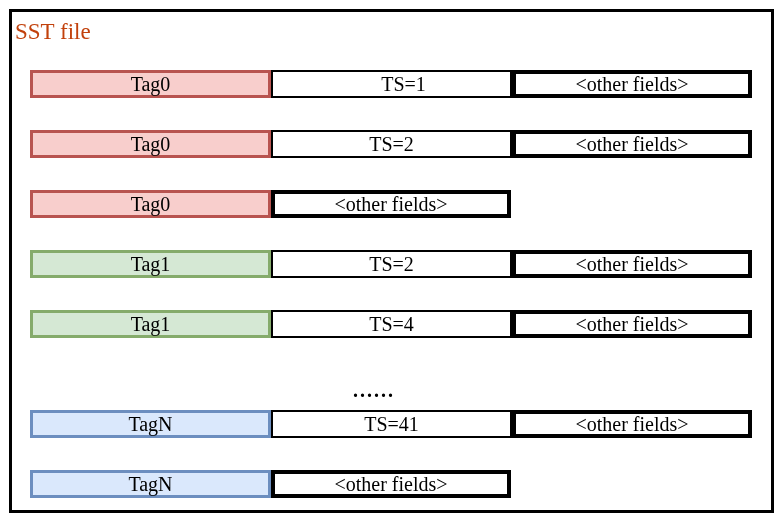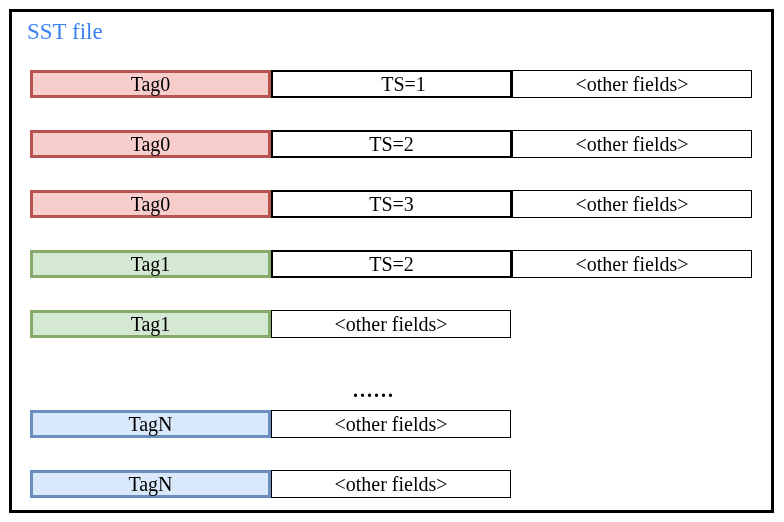--- a/index.html
+++ b/index.html
@@ -15,24 +15,24 @@
     left: 9px;
     top: 9px;
     width: 765px;
     height: 504px;
     border: 3px solid #000000;
     box-sizing: border-box;
     background: #ffffff;
   }
   .title {
     position: absolute;
-    left: 27px;
+    left: 15px;
     top: 19px;
     font-size: 23px;
-    color: #3b82f6;
+    color: #c2410c;
     white-space: nowrap;
   }
   .rows {
     position: absolute;
     left: 30px;
     top: 70px;
     width: 722px;
   }
   .row {
     display: flex;
@@ -55,21 +55,21 @@
     border-width: 3px;
   }
   .cell.ts {
     width: 241px;
     background: #ffffff;
     border: 2px solid #000000;
   }
   .cell.other {
     width: 240px;
     background: #ffffff;
-    border: 1px solid #3b82f6;
+    border: 4px solid #3b82f6;
   }
   .ellipsis {
     height: 40px;
     display: flex;
     align-items: center;
     justify-content: center;
     font-size: 20px;
     font-weight: bold;
     letter-spacing: 2px;
     transform: translateX(-17px);
@@ -89,34 +89,35 @@
       <div class="cell ts" style="border-color: rgb(0, 0, 0); padding-left: 24px;">TS=1</div>
       <div class="cell other" style="border-color: rgb(0, 0, 0);">&lt;other fields&gt;</div>
     </div>
     <div class="row">
       <div class="cell tag" style="background-color: rgb(248, 206, 204); border-color: rgb(184, 84, 80);">Tag0</div>
       <div class="cell ts" style="border-color: rgb(0, 0, 0);">TS=2</div>
       <div class="cell other" style="border-color: rgb(0, 0, 0);">&lt;other fields&gt;</div>
     </div>
     <div class="row">
       <div class="cell tag" style="background-color: rgb(248, 206, 204); border-color: rgb(184, 84, 80);">Tag0</div>
-      <div class="cell ts" style="border-color: rgb(0, 0, 0);">TS=3</div>
       <div class="cell other" style="border-color: rgb(0, 0, 0);">&lt;other fields&gt;</div>
     </div>
     <div class="row">
       <div class="cell tag" style="background-color: rgb(213, 232, 212); border-color: rgb(133, 171, 107);">Tag1</div>
       <div class="cell ts" style="border-color: rgb(0, 0, 0);">TS=2</div>
       <div class="cell other" style="border-color: rgb(0, 0, 0);">&lt;other fields&gt;</div>
     </div>
     <div class="row">
       <div class="cell tag" style="background-color: rgb(213, 232, 212); border-color: rgb(133, 171, 107);">Tag1</div>
+      <div class="cell ts" style="border-color: rgb(0, 0, 0);">TS=4</div>
       <div class="cell other" style="border-color: rgb(0, 0, 0);">&lt;other fields&gt;</div>
     </div>
     <div class="ellipsis">......</div>
     <div class="row">
       <div class="cell tag" style="background-color: rgb(218, 232, 252); border-color: rgb(108, 142, 191);">TagN</div>
+      <div class="cell ts" style="border-color: rgb(0, 0, 0);">TS=41</div>
       <div class="cell other" style="border-color: rgb(0, 0, 0);">&lt;other fields&gt;</div>
     </div>
     <div class="row">
       <div class="cell tag" style="background-color: rgb(218, 232, 252); border-color: rgb(108, 142, 191);">TagN</div>
       <div class="cell other" style="border-color: rgb(0, 0, 0);">&lt;other fields&gt;</div>
     </div>
   </div>
 
 </body></html>

